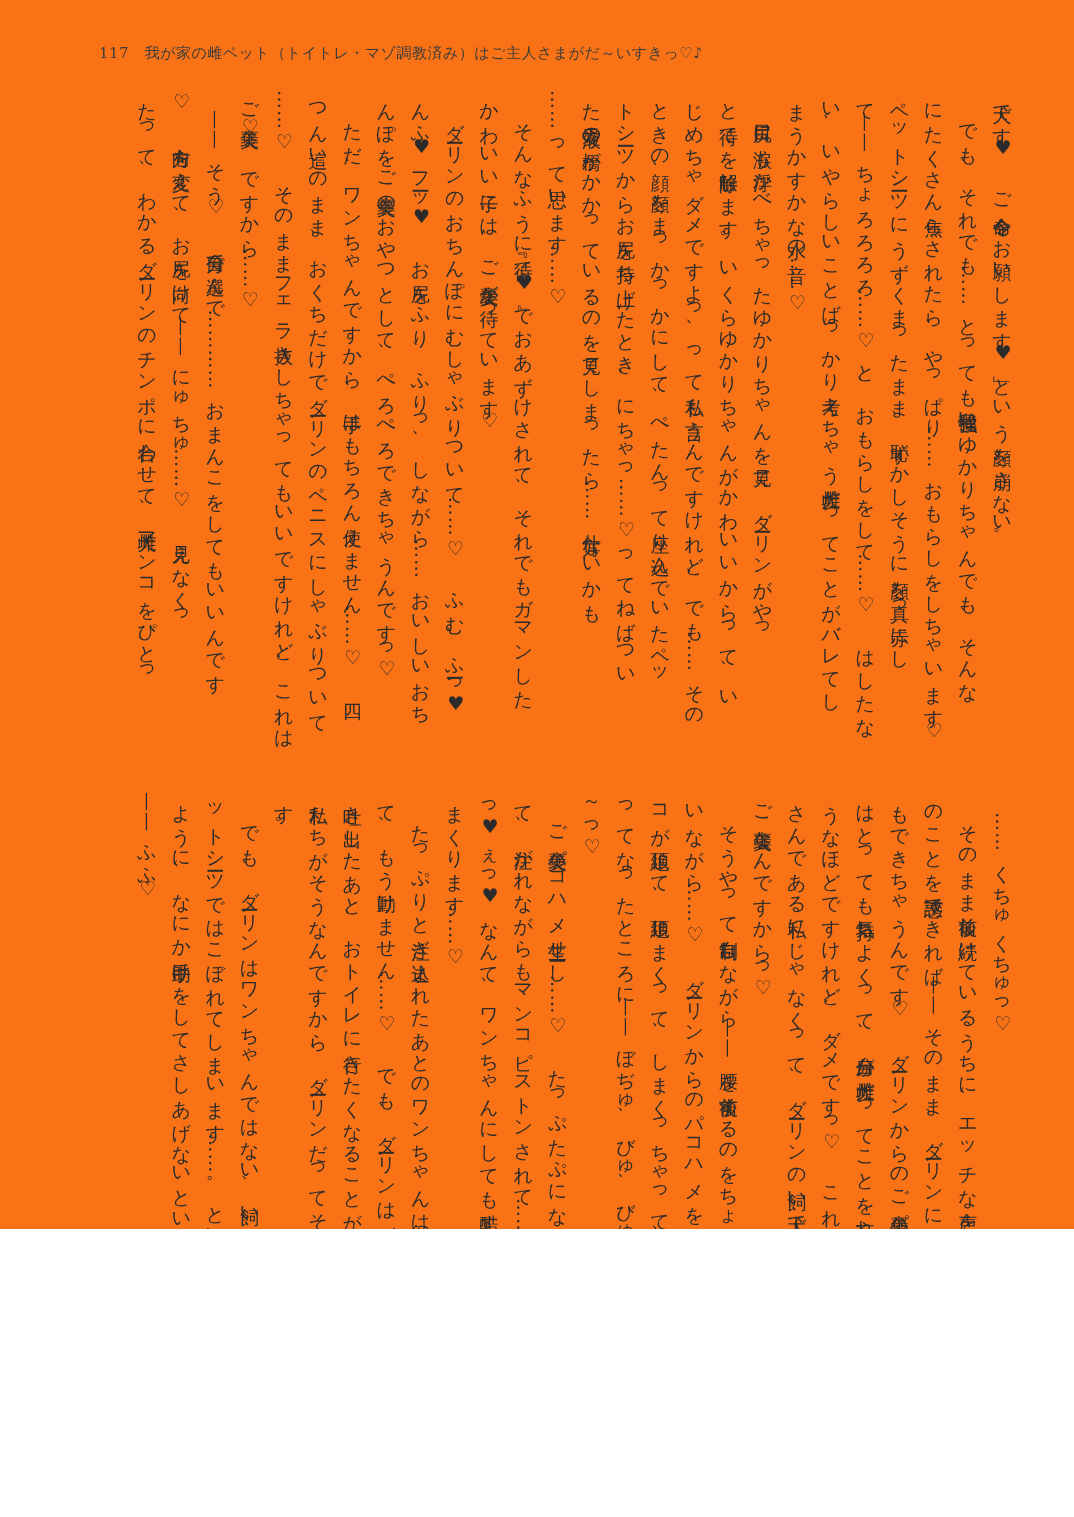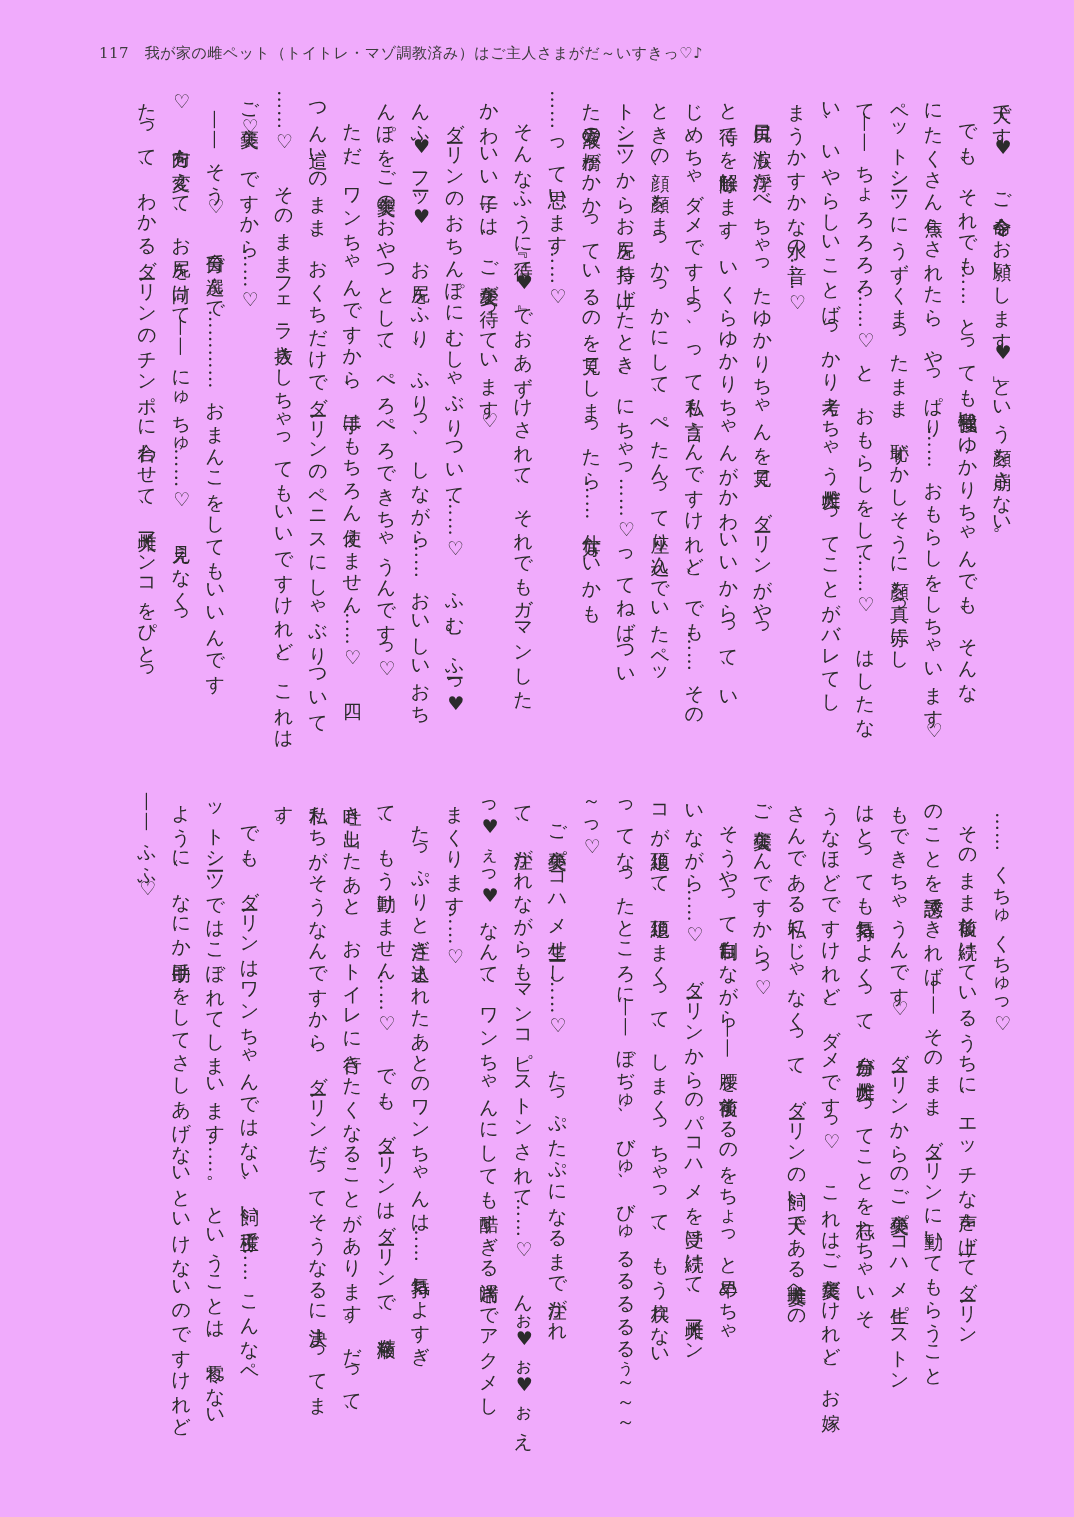--- a/index.html
+++ b/index.html
@@ -3,22 +3,22 @@
 <meta charset="utf-8">
 <style>
   html, body {
     margin: 0;
     padding: 0;
     background: #ffffff;
   }
   #page {
     position: relative;
     width: 1074px;
-    height: 1517px;
-    background: #f0abfc;
+    height: 1229px;
+    background: #f97316;
     overflow: hidden;
     font-family: "DejaVu Serif", "Liberation Serif", serif;
     color: #2b2b2b;
   }
   .runhead {
     position: absolute;
     left: 99px;
     top: 44px;
     font-size: 15px;
     letter-spacing: 0.5px;

